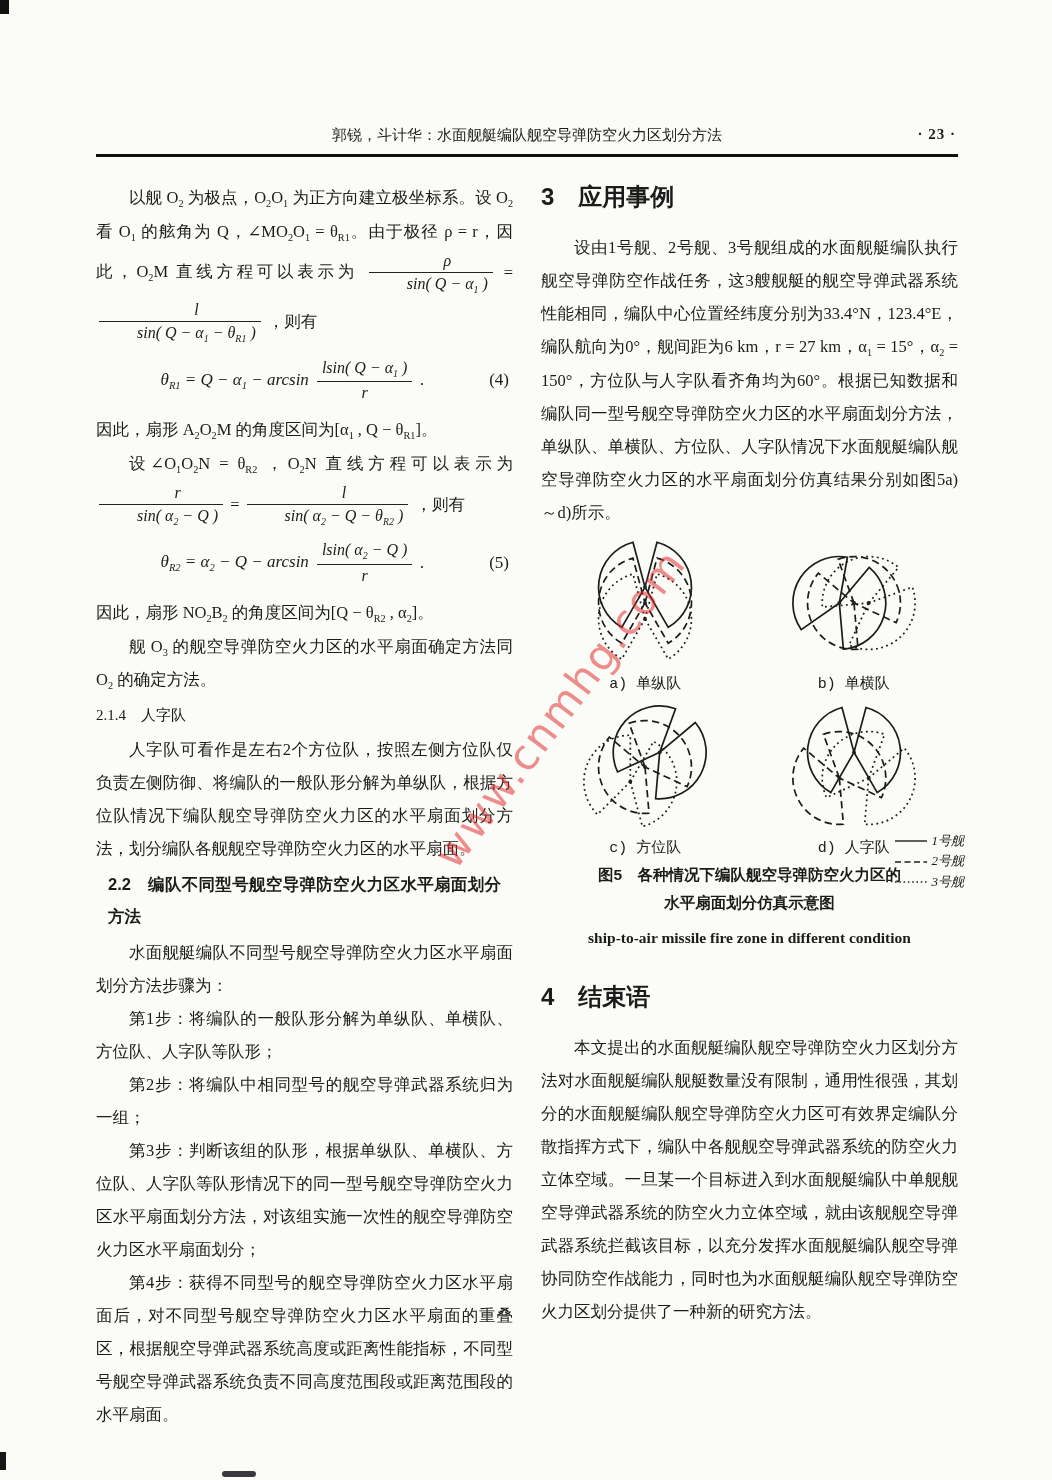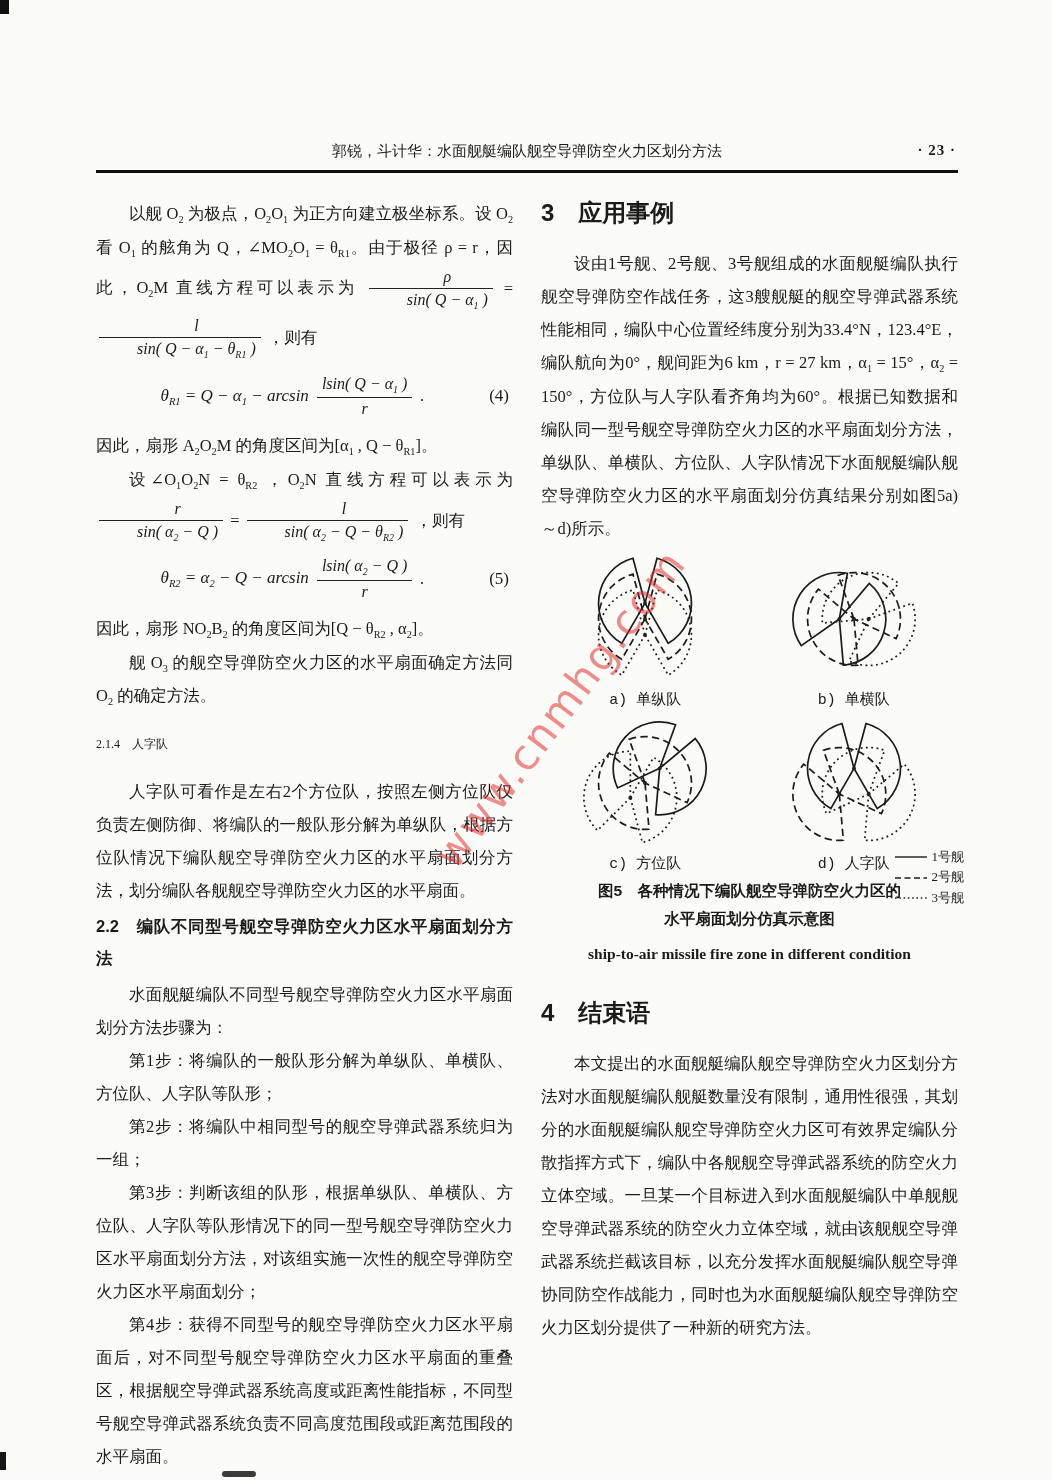--- a/index.html
+++ b/index.html
@@ -2,39 +2,39 @@
 <html><head>
 <meta charset="utf-8">
 <title>Paper page</title>
 <style>
   html,body { margin:0; padding:0; background:#d8d8d4; }
   .page {
     position:relative; width:1052px; height:1480px; margin:0 auto;
     background:#fbfbf7; overflow:hidden; color:#1b1b1b;
     font-family:"Liberation Serif","DejaVu Serif",serif;
   }
-  .content { position:absolute; left:96px; right:94px; top:142px; }
+  .content { position:absolute; left:96px; right:94px; top:126px; }
 
   
   .running-head { position:relative; text-align:center; font-size:15px;
     padding-bottom:9px; border-bottom:3px solid #101010; }
   .page-no { position:absolute; right:2px; top:0; font-weight:bold; letter-spacing:1px; }
 
   
   .cols { display:flex; gap:28px; margin-top:24px; }
   .col { flex:1; min-width:0; }
 
   
   .para { margin:0; font-size:16.5px; line-height:2.0; text-align:justify; }
   .indent { text-indent:2em; }
   sub { font-size:0.62em; }
 
   
-  .h-sub { font-size:12px; line-height:2.0; margin:19px 0; }
-  .h-bold22 { font-size:16.5px; line-height:1.9; font-weight:bold; margin:4px 0;
+  .h-sub { font-size:15px; line-height:2.0; margin:3px 0; }
+  .h-bold22 { font-size:16.5px; line-height:1.9; font-weight:bold; margin:4px 12px;
     font-family:"Liberation Sans","DejaVu Sans",sans-serif; text-align:justify; }
   .h-sec { font-size:24px; font-weight:bold; margin:0 0 18px 0;
     font-family:"Liberation Sans","DejaVu Sans",sans-serif; }
   .h-sec2 { margin-top:30px; }
 
   
   .frac { display:inline-block; vertical-align:middle; text-align:center;
     font-style:italic; line-height:1.25; margin:2px 3px; font-size:16px; }
   .frac .num { display:block; border-bottom:1.3px solid #222; padding:0 5px 1px; }
   .frac .den { display:block; padding:1px 5px 0; }
@@ -45,21 +45,21 @@
 
   
   .figure { position:relative; margin:8px 0 0 0; }
   .fig-grid { display:grid; grid-template-columns:1fr 1fr; row-gap:8px; justify-items:center;font-family:Liberation Mono, monospace; }
   .panel { text-align:center; }
   .panel-label { font-size:15px; margin-top:0; }
   .s1 { stroke:#1c1c1c; stroke-width:1.4; fill:none; }
   .s2 { stroke:#1c1c1c; stroke-width:1.4; fill:none; stroke-dasharray:6 3.5; }
   .s3 { stroke:#1c1c1c; stroke-width:1.4; fill:none; stroke-dasharray:1.5 2.8; }
   .ship-dot { fill:#222; stroke:none; }
-  .legend { position:absolute; right:-6px; bottom:58px; font-size:13px; background:transparent; }
+  .legend { position:absolute; right:-6px; bottom:58px; font-size:13px; background:transparent;font-style:italic; }
   .legend-item { display:flex; align-items:center; gap:5px; line-height:1.6; }
 
   .caption-cn { text-align:center; font-weight:bold; margin-top:4px; font-size:15.5px;
     line-height:1.8; font-family:"Liberation Sans","DejaVu Sans",sans-serif; }
   .caption-en { text-align:center; font-weight:bold; margin-top:8px; font-size:15.5px;
     line-height:1.7; font-family:"Liberation Serif","DejaVu Serif",serif; }
 
   
   .watermark { position:absolute; left:360px; top:684px; width:400px; text-align:center;
     transform:rotate(-53deg); color:rgba(224,38,38,0.52); font-size:42px; letter-spacing:2px;

